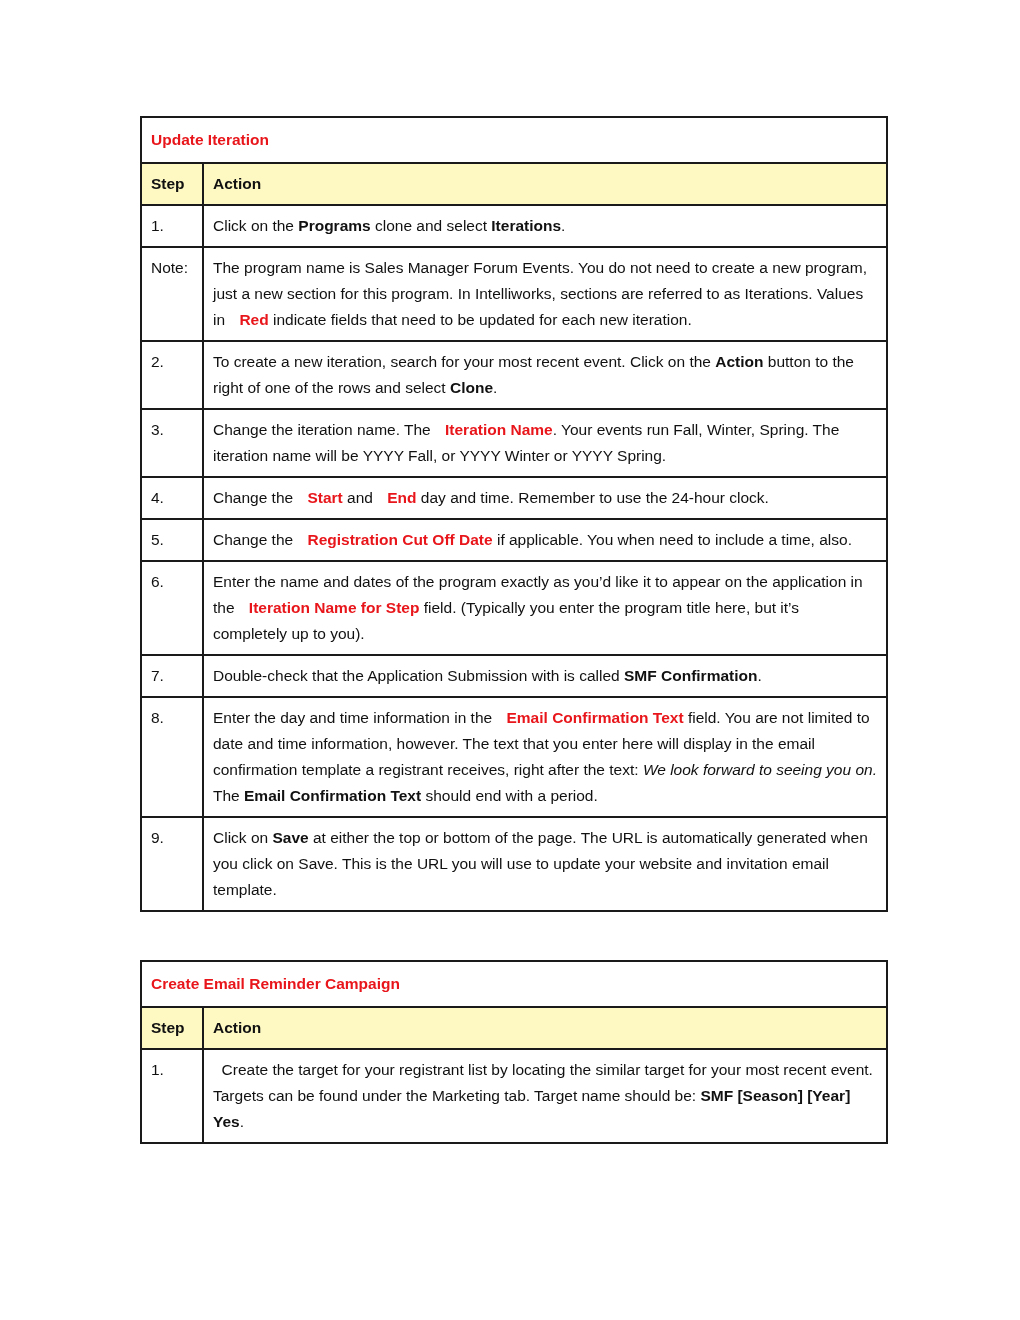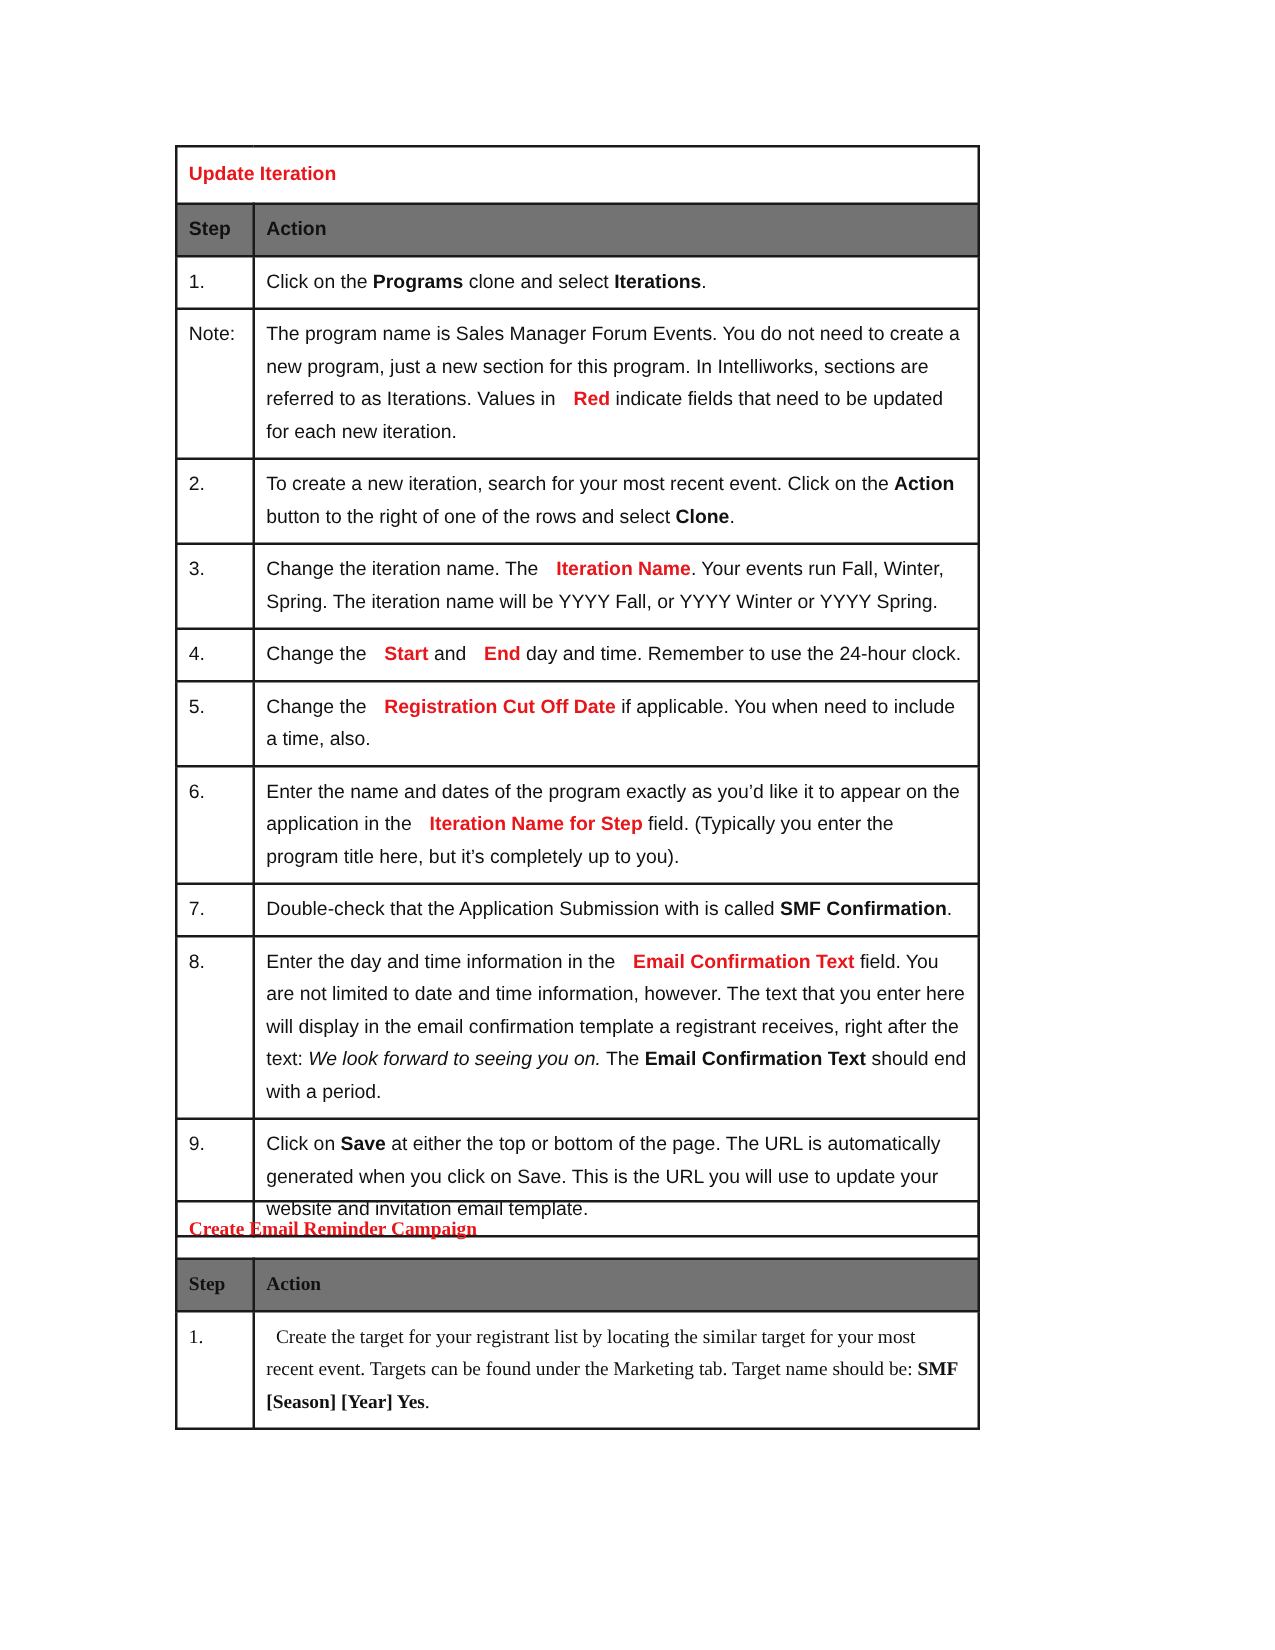--- a/index.html
+++ b/index.html
@@ -1,28 +1,28 @@
 <!DOCTYPE html>
 <html><head>
 <meta charset="utf-8">
 <style>
   html, body { margin: 0; padding: 0; background: #ffffff; }
   body { width: 1020px; height: 1320px; position: relative; overflow: hidden;
          font-family: "Liberation Sans", "DejaVu Sans", sans-serif; color: #111; }
-  .tbl { position: absolute; left: 140px; width: 644px; border-collapse: collapse;
+  .tbl { position: absolute; left: 140px; width: 748px; border-collapse: collapse;
          font-size: 15.5px; line-height: 26px; table-layout: fixed; }
   .tbl td { border: 2px solid #1a1a1a; vertical-align: top; padding: 7px 9px 7px 9px; }
   .tbl col.c1 { width: 62px; }
   .title-cell { color: #e8161b; font-weight: bold; padding-top: 9px !important; padding-bottom: 9px !important; }
-  .hdr td { background: #737373; font-weight: bold; }
+  .hdr td { background: #fef9c3; font-weight: bold; }
   .r { color: #e8161b; font-weight: bold; margin-left: 10px; }
   .b { font-weight: bold; }
   .i { font-style: italic; }
   #t1 { top: 116px; }
-  #t2 { top: 960px; font-family: Liberation Serif, serif; }
+  #t2 { top: 960px; }
   .cut { position: absolute; left: 0; top: 1210px; width: 1020px; height: 110px; background: #fff; }
 </style>
 </head>
 <body>
 
 <table class="tbl" id="t1">
   <colgroup>
       <col class="c1">
       <col>
     </colgroup>

